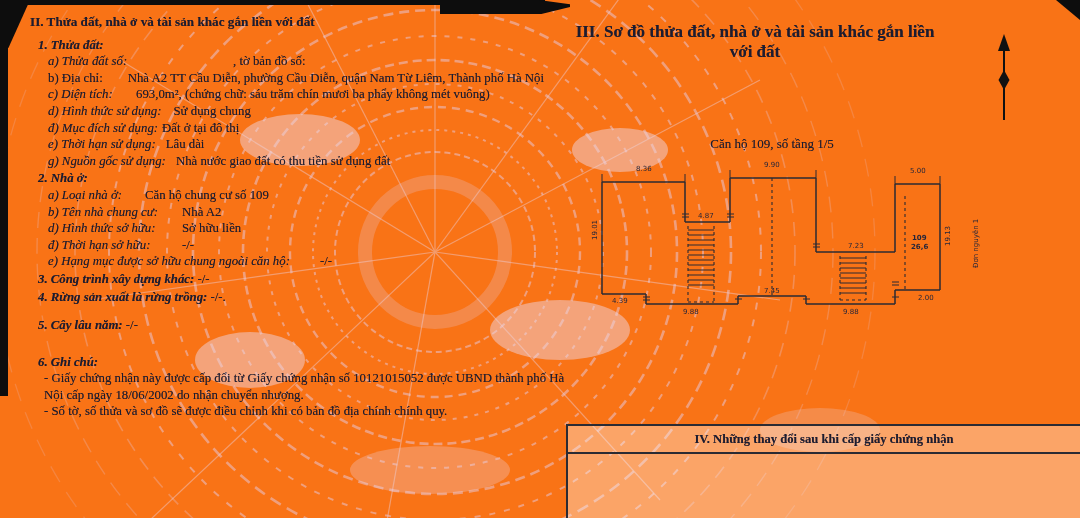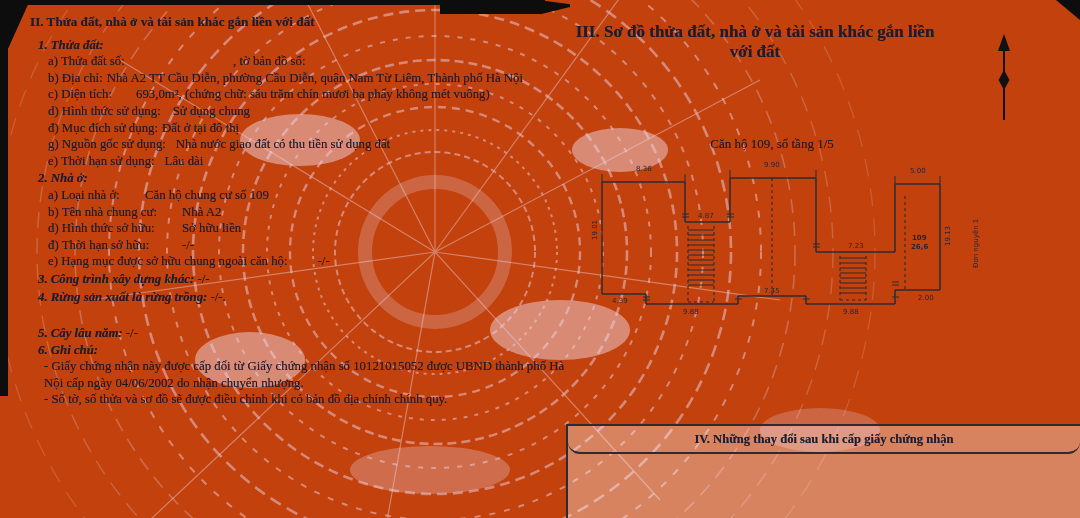--- a/index.html
+++ b/index.html
@@ -1,17 +1,17 @@
 <!DOCTYPE html>
 <html><head>
 <meta charset="utf-8">
 <style>
   html,body{margin:0;padding:0;background:#e8e8e8;}
   .page{
-    position:relative;width:1080px;height:518px;background:#c2410c;
+    position:relative;width:1080px;height:518px;background:#f97316;
     overflow:hidden;font-family:"Liberation Serif","DejaVu Serif",serif;
     color:#1c1c30;
   }
   
   .watermark{position:absolute;inset:0;pointer-events:none;}
   
   .edge-left{position:absolute;left:0;top:0;width:8px;height:396px;background:#0d0d0d;}
   .edge-left-wedge{position:absolute;left:0;top:0;width:30px;height:48px;background:#0d0d0d;
     clip-path:polygon(0 0,100% 0,28% 100%,0 100%);}
   .edge-top{position:absolute;left:0;top:0;width:545px;height:5px;background:#0d0d0d;}
@@ -20,38 +20,38 @@
   .edge-corner{position:absolute;right:0;top:0;width:24px;height:20px;background:#0d0d0d;
     clip-path:polygon(0 0,100% 0,100% 100%);}
   
   .col-left{position:absolute;left:30px;top:14px;width:540px;
     font-size:12.8px;line-height:16.6px;
     text-shadow:0 0 .5px rgba(25,25,50,.55);}
   .sec-title{font-weight:bold;font-size:13.2px;margin-bottom:6px;}
   .num-head{font-weight:bold;font-style:italic;padding-left:8px;margin-top:1px;}
   .num-head .val{font-weight:normal;font-style:normal;}
   .row{padding-left:18px;display:flex;}
-  .row .lbl{flex:0 0 auto;}
+  .row .lbl{flex:0 0 auto;font-style:italic;}
   .row .val{flex:1 1 auto;}
   .row-wrap{display:block;padding-left:18px;}
-  .row-wrap .lbl{padding-right:4px;}
+  .row-wrap .lbl{padding-right:25px;}
   .notes-line{padding-left:14px;}
   
   .sec3-title{position:absolute;left:575px;top:22px;width:360px;text-align:center;
     font-weight:bold;font-size:17px;text-shadow:0 0 .5px rgba(25,25,50,.55);}
   .plan-caption{position:absolute;left:662px;top:136px;width:220px;text-align:center;
     font-size:13px;text-shadow:0 0 .4px rgba(25,25,50,.5);}
   .north-arrow{position:absolute;left:993px;top:34px;}
   .floorplan{position:absolute;left:588px;top:156px;}
   
   .table4{position:absolute;left:566px;top:424px;width:512px;height:110px;
     border:2px solid #2b2b33;background:rgba(255,255,255,.35);
     font-size:12.6px;text-shadow:0 0 .4px rgba(25,25,50,.5);}
   .table4 .t-title{height:26px;line-height:26px;text-align:center;font-weight:bold;
-    border-bottom:2px solid #2b2b33;border-radius:12px;}
+    border-bottom:2px solid #2b2b33;}
   .table4 .t-heads{display:flex;height:40px;border-bottom:2px solid #2b2b33;}
   .table4 .t-col1{flex:0 0 67%;display:flex;align-items:center;justify-content:center;
     border-right:2px solid #2b2b33;}
   .table4 .t-col2{flex:1 1 auto;display:flex;align-items:center;justify-content:center;
     text-align:center;padding:0 6px;line-height:15px;}
   .table4 .t-body{height:42px;}
   svg text{font-family:"DejaVu Sans","Liberation Sans",sans-serif;}
 </style>
 </head>
 <body>
@@ -126,27 +126,27 @@
       <span class="lbl" style="padding-right:12px">d) Hình thức sử dụng:</span>
       <span class="val">Sử dụng chung</span>
     </div>
 
     <div class="row">
       <span class="lbl" style="padding-right:4px">đ) Mục đích sử dụng:</span>
       <span class="val">Đất ở tại đô thị</span>
     </div>
 
     <div class="row">
+      <span class="lbl" style="padding-right:10px">e) Thời hạn sử dụng:</span>
+      <span class="val">Lâu dài</span>
+    </div>
+
+    <div class="row">
       <span class="lbl" style="padding-right:10px">g) Nguồn gốc sử dụng:</span>
       <span class="val">Nhà nước giao đất có thu tiền sử dụng đất</span>
-    </div>
-
-    <div class="row">
-      <span class="lbl" style="padding-right:10px">e) Thời hạn sử dụng:</span>
-      <span class="val">Lâu dài</span>
     </div>
 
     <div class="num-head">2. Nhà ở:</div>
 
     <div class="row">
       <span class="lbl" style="min-width:97px">a) Loại nhà ở:</span>
       <span class="val">Căn hộ chung cư số 109</span>
     </div>
 
     <div class="row">
@@ -173,28 +173,28 @@
     <div class="num-head">
       <span>3. Công trình xây dựng khác:</span>
       <span class="val">-/-</span>
     </div>
 
     <div class="num-head">
       <span>4. Rừng sản xuất là rừng trồng:</span>
       <span class="val">-/-.</span>
     </div>
 
-    <div class="num-head" style="margin-top:20px">
+    <div class="num-head" style="margin-top:12px">
       <span>5. Cây lâu năm:</span>
       <span class="val">-/-</span>
     </div>
 
-    <div class="num-head" style="margin-top:0">6. Ghi chú:</div>
-
-    <div class="notes-line">- Giấy chứng nhận này được cấp đổi từ Giấy chứng nhận số 10121015052 được UBND thành phố Hà Nội cấp ngày 04/06/2002 do nhận chuyển nhượng.</div>
+    <div class="num-head" style="margin-top:20px">6. Ghi chú:</div>
+
+    <div class="notes-line">- Giấy chứng nhận này được cấp đổi từ Giấy chứng nhận số 10121015052 được UBND thành phố Hà Nội cấp ngày 18/06/2002 do nhận chuyển nhượng.</div>
     <div class="notes-line">- Số tờ, số thửa và sơ đồ sẽ được điều chỉnh khi có bản đồ địa chính chính quy.</div>
   </div>
 
   <div class="sec3-title">III. Sơ đồ thửa đất, nhà ở và tài sản khác gắn liền với đất</div>
 
   <svg class="north-arrow" width="22" height="88" viewBox="0 0 22 88">
     <line x1="11" y1="14" x2="11" y2="86" stroke="#111" stroke-width="2"></line>
     <polygon points="11,0 5,17 17,17" fill="#111"></polygon>
     <polygon points="11,36 16.5,46 11,56 5.5,46" fill="#111"></polygon>
   </svg>

